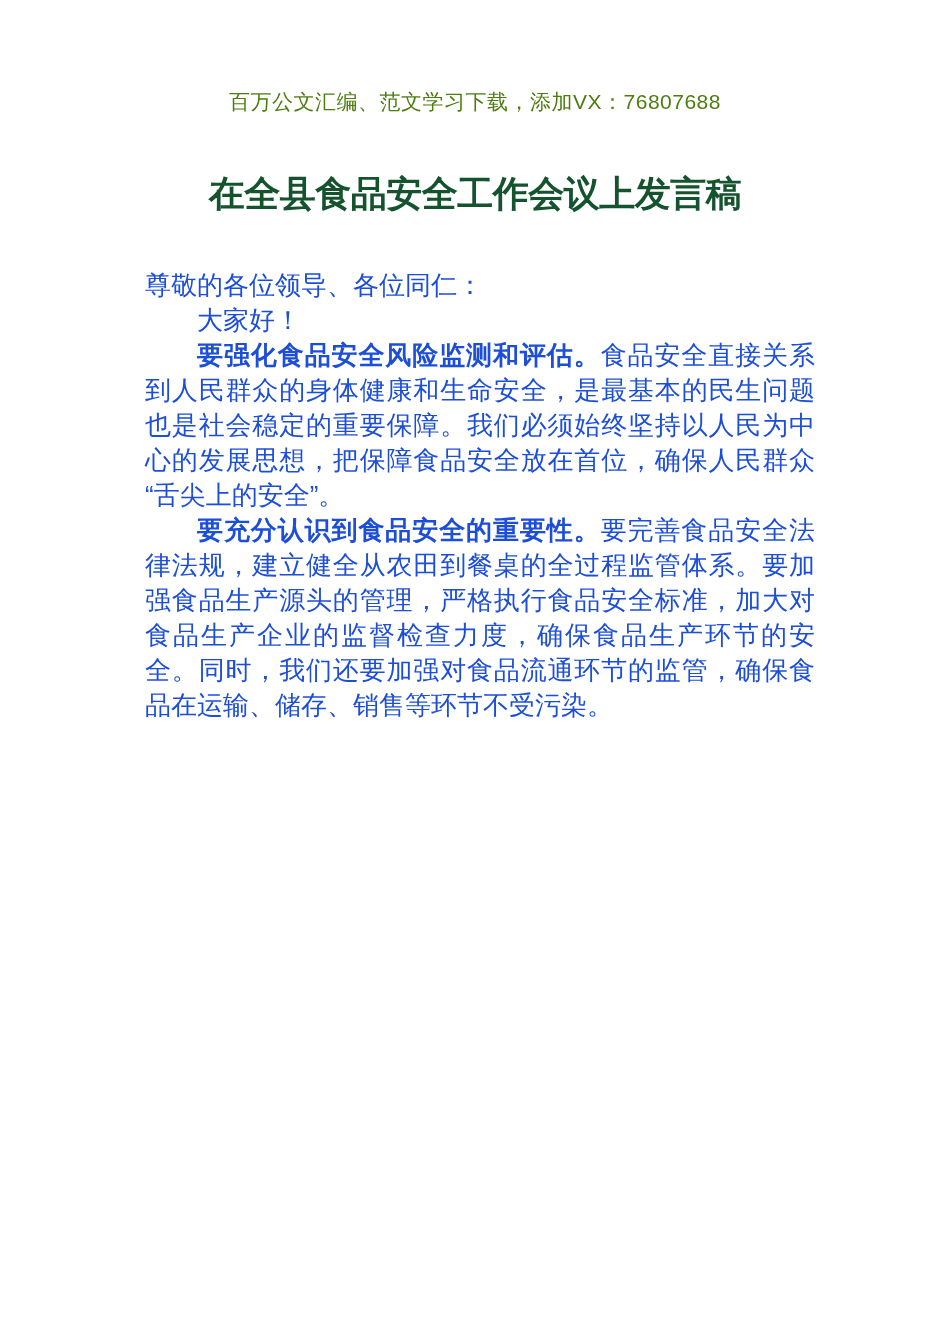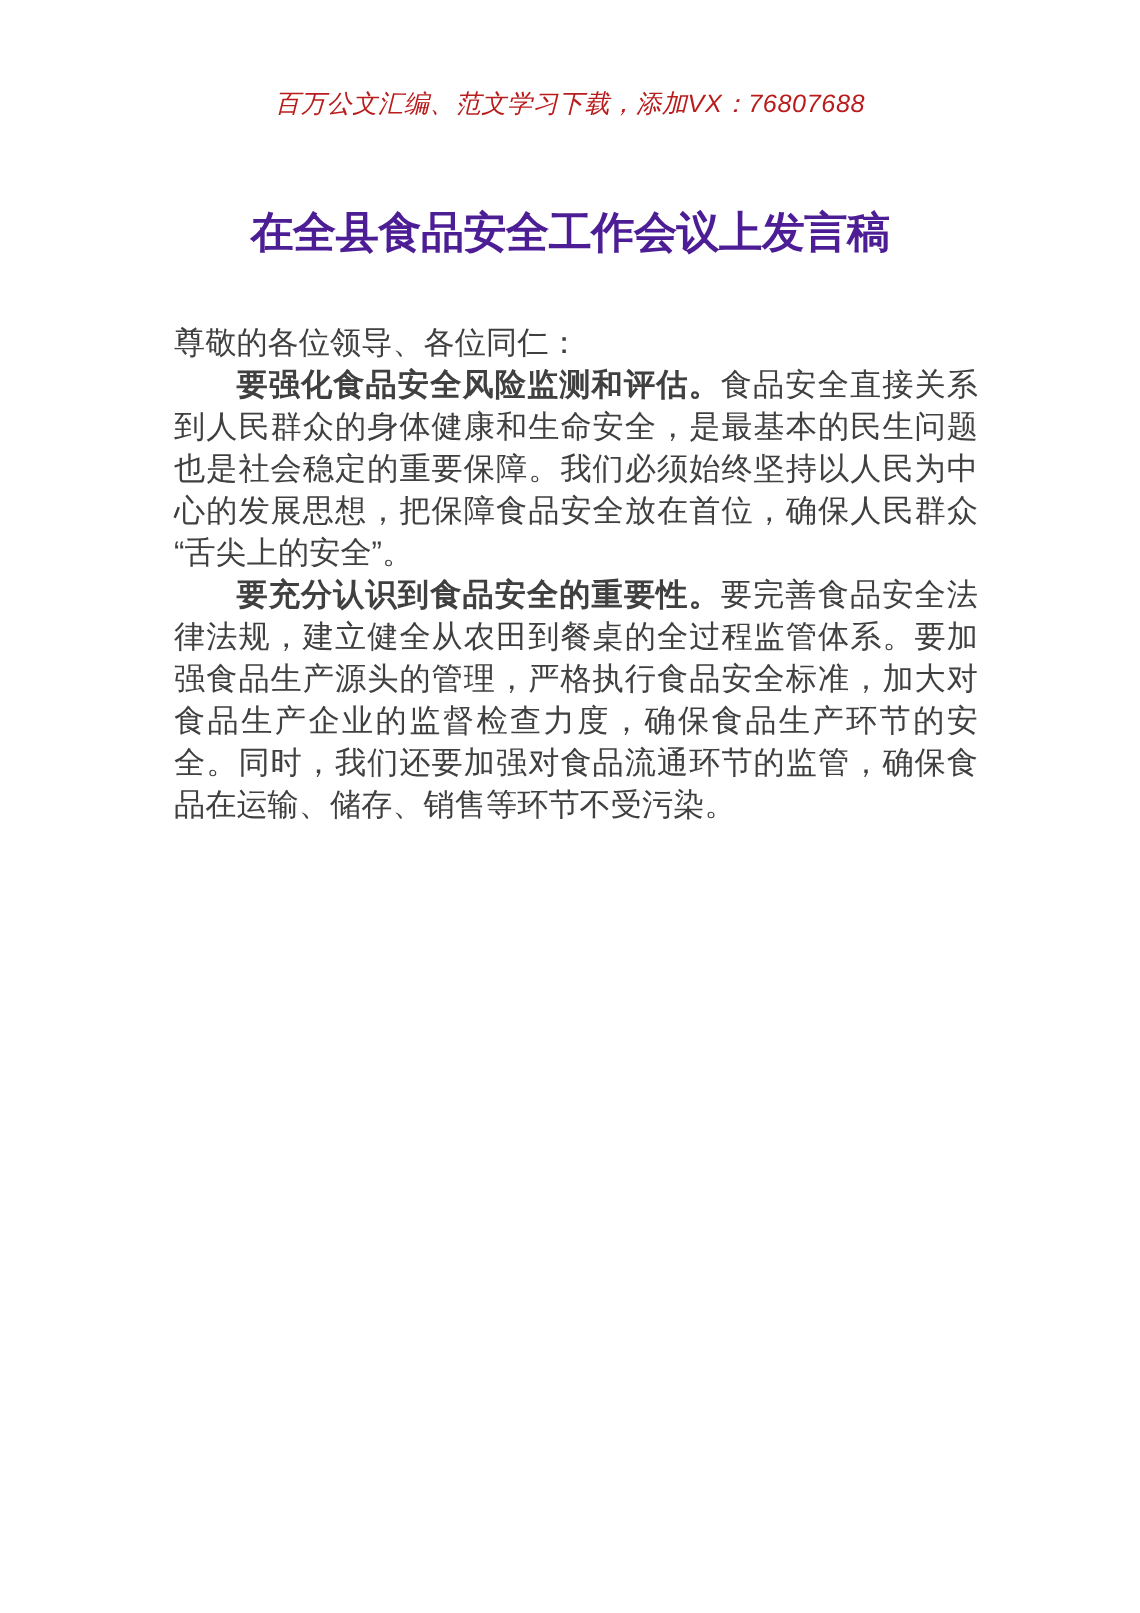--- a/index.html
+++ b/index.html
@@ -11,53 +11,52 @@
     position: relative;
     width: 950px;
     height: 1344px;
     background: #ffffff;
     overflow: hidden;
     font-family: "Liberation Sans", "DejaVu Sans", sans-serif;
     color: #000000;
   }
   .promo {
     position: absolute;
-    top: 74px;
+    top: 89px;
     left: 0;
     width: 100%;
     text-align: center;
     font-size: 21px;
     line-height: 26px;
-    color: #b91c1c;
+    color: #4d7c0f;
     letter-spacing: 0.5px;
-    font-style: italic;
   }
   .doc-title {
     position: absolute;
     top: 172px;
     left: 0;
     width: 100%;
     margin: 0;
     text-align: center;
     font-size: 36px;
     line-height: 44px;
     font-weight: bold;
     letter-spacing: -0.5px;
-    color: #4c1d95;
+    color: #14532d;
   }
   .doc-body {
     position: absolute;
     top: 268px;
     left: 145px;
     width: 670px;
     font-size: 26px;
     line-height: 35px;
     text-align: justify;
     text-justify: inter-character;
-    color: #404040;
+    color: #1d4ed8;
   }
   .doc-body p {
     margin: 0;
     padding: 0;
   }
   .para-indent {
     text-indent: 2em;
   }
   .lead {
     font-weight: bold;
@@ -69,20 +68,21 @@
 <div class="page">
 
   <div class="promo">百万公文汇编、范文学习下载，添加VX：76807688</div>
 
   <h1 class="doc-title">在全县食品安全工作会议上发言稿</h1>
 
   <div class="doc-body">
 
     <p><span>尊敬的各位领导、各位同仁：</span></p>
 
+    <p class="para-indent"><span>大家好！</span></p>
 
 
 
     <p class="para-indent"><span class="lead">要强化食品安全风险监测和评估。</span><span>食品安全直接关系到人民群众的身体健康和生命安全，是最基本的民生问题也是社会稳定的重要保障。我们必须始终坚持以人民为中心的发展思想，把保障食品安全放在首位，确保人民群众“舌尖上的安全”。</span></p>
 
     <p class="para-indent"><span class="lead">要充分认识到食品安全的重要性。</span><span>要完善食品安全法律法规，建立健全从农田到餐桌的全过程监管体系。要加强食品生产源头的管理，严格执行食品安全标准，加大对食品生产企业的监督检查力度，确保食品生产环节的安全。同时，我们还要加强对食品流通环节的监管，确保食品在运输、储存、销售等环节不受污染。</span></p>
 
 
   </div>
 

